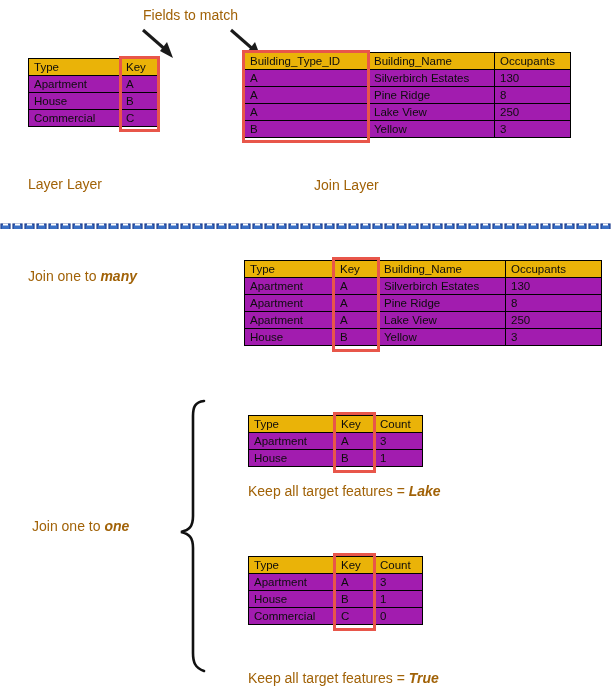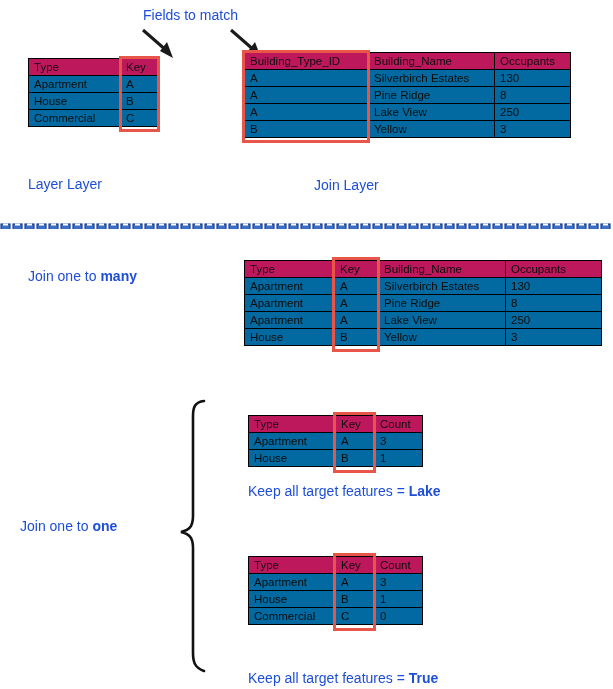--- a/index.html
+++ b/index.html
@@ -16,49 +16,49 @@
     overflow: hidden;
   }
 
   
   .abs { position: absolute; }
 
   
   .label {
     font-size: 13.5px;
     line-height: 1.2;
-    color: #1d4ed8;
+    color: #a16207;
     white-space: nowrap;
   }
   .label-lg { font-size: 14px; }
-  .label b { font-weight: bold; }
+  .label b { font-weight: bold; font-style: italic; }
 
   
   table.dt {
     border-collapse: collapse;
     font-size: 11.5px;
     background: #ffffff;
     table-layout: fixed;
   }
   table.dt th, table.dt td {
     border: 1px solid #000000;
     padding: 1px 5px;
     text-align: left;
     font-weight: normal;
     height: 17px;
     box-sizing: border-box;
     white-space: nowrap;
     overflow: hidden;
   }
   table.dt th {
-    background: #be185d;
+    background: #eab308;
     color: #0d0d0d;
   }
   table.dt td {
-    background: #0369a1;
+    background: #a21caf;
   }
 
   
   .redbox {
     position: absolute;
     border: 3px solid #e8564a;
     box-sizing: border-box;
     pointer-events: none;
   }
 
@@ -289,21 +289,21 @@
     <path d="M26,3
              C17,4 15,9 15,18
              L15,118
              C15,129 11,132 3,134
              C11,136 15,139 15,150
              L15,255
              C15,264 17,270 26,273" fill="none" stroke="#111111" stroke-width="2.6" stroke-linecap="round"></path>
   </svg>
 </div>
 
-<div class="abs label label-lg" style="left:20px; top:518px;">
+<div class="abs label label-lg" style="left:32px; top:518px;">
   <span>Join one to </span><b>one</b>
 </div>
 
 <div class="abs" style="left:248px; top:415px;">
   <table class="dt">
     <colgroup>
         <col style="width:87px">
         <col style="width:39px">
         <col style="width:48px">
       </colgroup>

